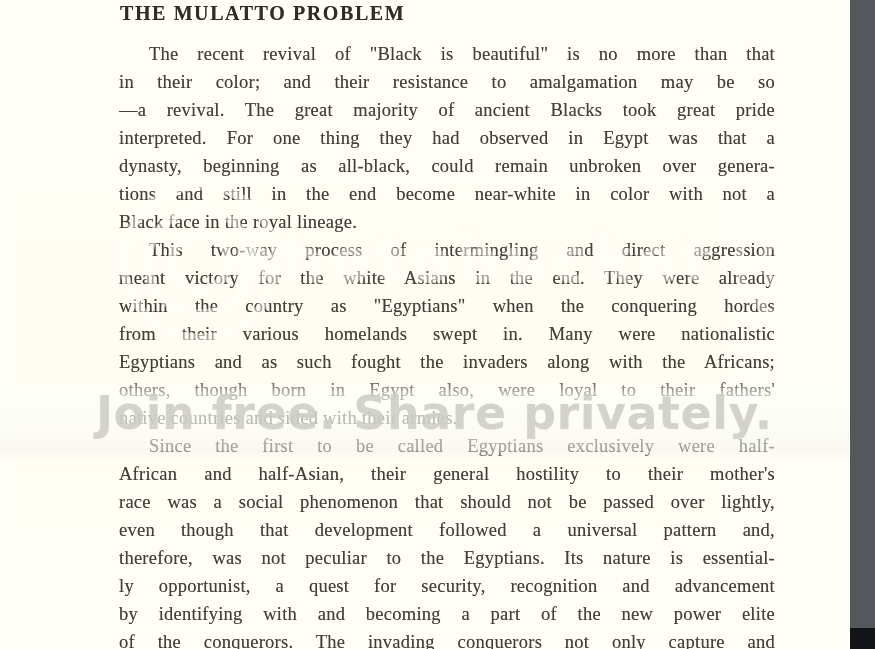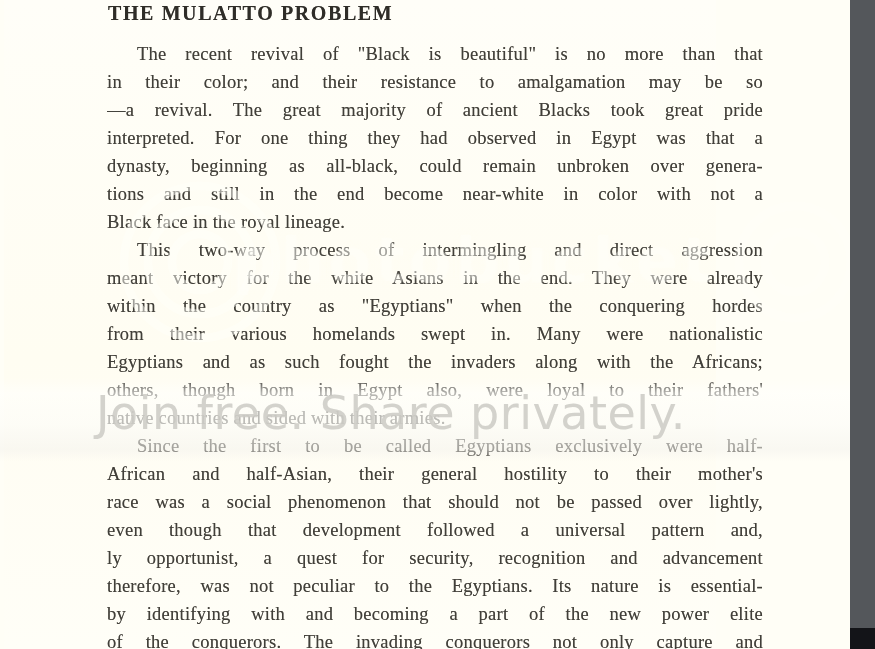--- a/index.html
+++ b/index.html
@@ -2,21 +2,21 @@
 <html><head>
 <meta charset="utf-8">
 <style>
   html,body{margin:0;padding:0;background:#2b2b2b;}
   .stage{
     position:relative;width:875px;height:649px;overflow:hidden;
     background:#fffef6;font-family:"Liberation Serif", serif;
   }
   
   .page{
-    position:absolute;left:4px;top:0;width:712px;height:649px;
+    position:absolute;left:16px;top:0;width:712px;height:649px;
     background:linear-gradient(180deg,#fffef8 0%,#fffdf2 55%,#fffef7 100%);
   }
   .title{
     position:absolute;left:104px;top:2px;margin:0;
     font-size:20px;font-weight:700;letter-spacing:1.6px;
     color:#2f2d28;white-space:nowrap;
     text-shadow:0 0 .5px rgba(47,45,40,.6);
   }
   .textblock{
     position:absolute;left:103px;top:40px;width:656px;
@@ -37,21 +37,21 @@
     font-size:62px;letter-spacing:4px;color:rgba(255,255,250,.38);
     text-shadow:0 0 6px rgba(255,255,250,.25);
   }
   
   .wm-band{
     position:absolute;left:0;top:378px;width:850px;height:84px;
     background:linear-gradient(180deg,rgba(255,255,252,0) 0%,rgba(255,255,252,.62) 18%,rgba(252,252,248,.66) 55%,rgba(244,243,238,.55) 85%,rgba(255,255,252,0) 100%);
   }
   .wm-tagline{
     position:absolute;left:96px;top:8px;
-    font-family:"DejaVu Sans", sans-serif;font-weight:400;
+    font-family:"DejaVu Sans", sans-serif;font-weight:700;
     font-size:46px;letter-spacing:.5px;color:rgba(203,202,196,.85);
     white-space:nowrap;
   }
   
   .side-band{position:absolute;right:0;top:0;width:25px;height:649px;background:#54575b;}
   .corner-black{position:absolute;right:0;bottom:0;width:25px;height:21px;background:#131418;}
 </style>
 </head>
 <body>
 
@@ -81,22 +81,22 @@
         <div class="line">Egyptians and as such fought the invaders along with the Africans;</div>
         <div class="line">others, though born in Egypt also, were loyal to their fathers'</div>
         <div class="line lastline">native countries and sided with their armies.</div>
       </div>
 
       <div>
         <div class="line indent">Since the first to be called Egyptians exclusively were half-</div>
         <div class="line">African and half-Asian, their general hostility to their mother's</div>
         <div class="line">race was a social phenomenon that should not be passed over lightly,</div>
         <div class="line">even though that development followed a universal pattern and,</div>
+        <div class="line">therefore, was not peculiar to the Egyptians. Its nature is essential-</div>
         <div class="line">ly opportunist, a quest for security, recognition and advancement</div>
-        <div class="line">therefore, was not peculiar to the Egyptians. Its nature is essential-</div>
         <div class="line">by identifying with and becoming a part of the new power elite</div>
         <div class="line">of the conquerors. The invading conquerors not only capture and</div>
       </div>
 
     </div>
   </div>
 
   <div class="pb-logo">
     <svg width="850" height="649">
       <g stroke="rgba(255,255,250,0.5)" fill="none">

